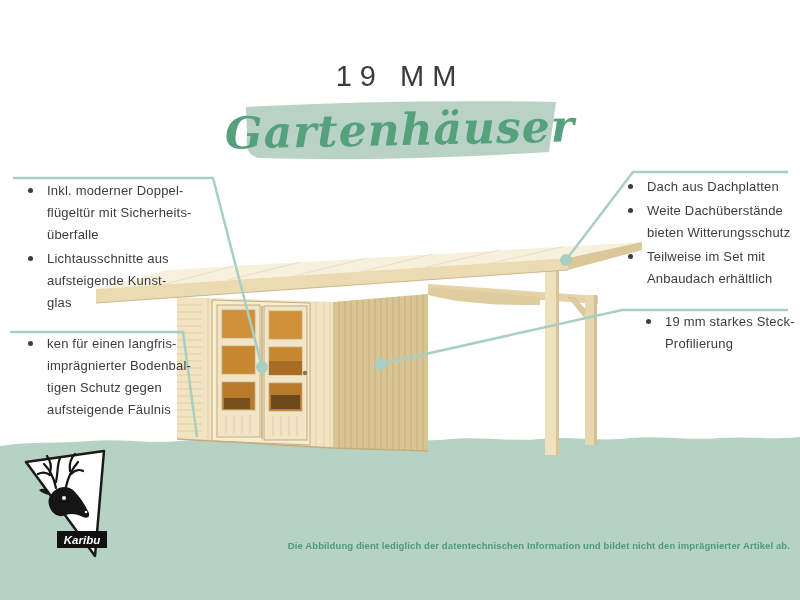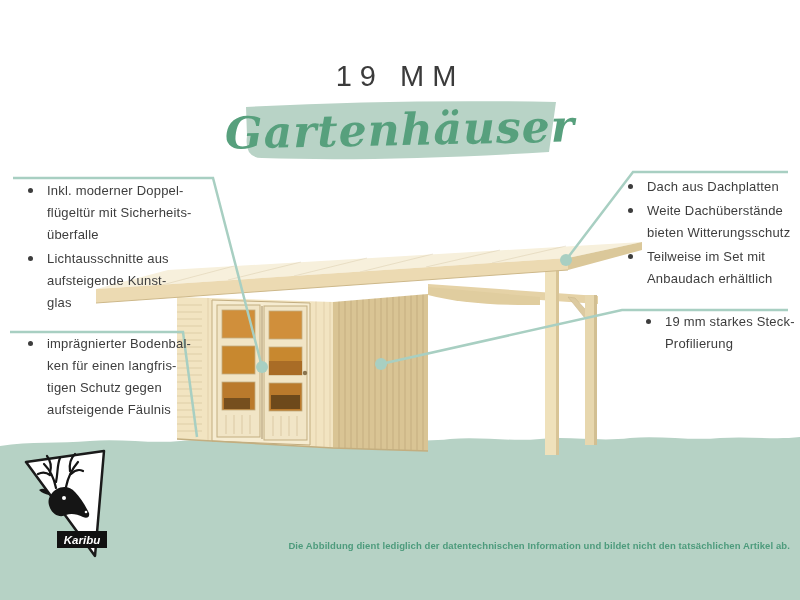--- a/index.html
+++ b/index.html
@@ -221,22 +221,22 @@
         <div>aufsteigende Kunst-</div>
         <div>glas</div>
       </div>
     </div>
   </div>
 
   <div id="block-left-bottom" class="callout-block">
     <div class="callout-item">
       <span class="bullet"></span>
       <div class="lines">
+        <div>ken für einen langfris-</div>
         <div>imprägnierter Bodenbal-</div>
-        <div>ken für einen langfris-</div>
         <div>tigen Schutz gegen</div>
         <div>aufsteigende Fäulnis</div>
       </div>
     </div>
   </div>
 
   <div id="block-right-top" class="callout-block">
     <div class="callout-item">
       <span class="bullet"></span>
       <div class="lines">
@@ -262,15 +262,15 @@
   <div id="block-right-bottom" class="callout-block">
     <div class="callout-item">
       <span class="bullet"></span>
       <div class="lines">
         <div>19 mm starkes Steck-</div>
         <div>Profilierung</div>
       </div>
     </div>
   </div>
 
-  <div class="disclaimer">Die Abbildung dient lediglich der datentechnischen Information und bildet nicht den tatsächlichen Artikel ab.</div>
+  <div class="disclaimer">Die Abbildung dient lediglich der datentechnischen Information und bildet nicht den imprägnierter Artikel ab.</div>
 
 </div>
 
 </body></html>

